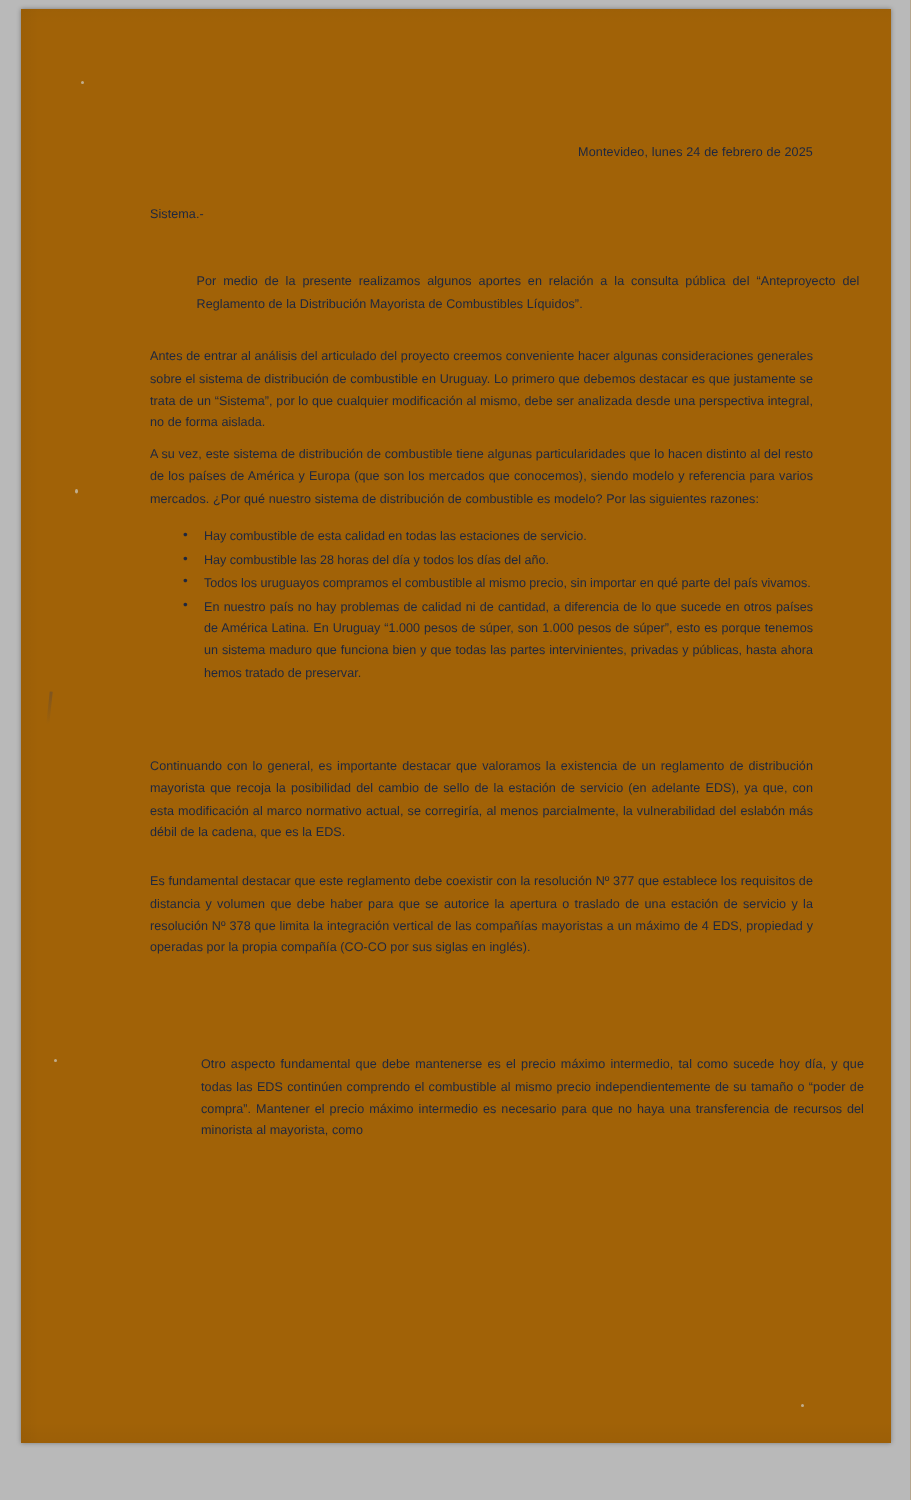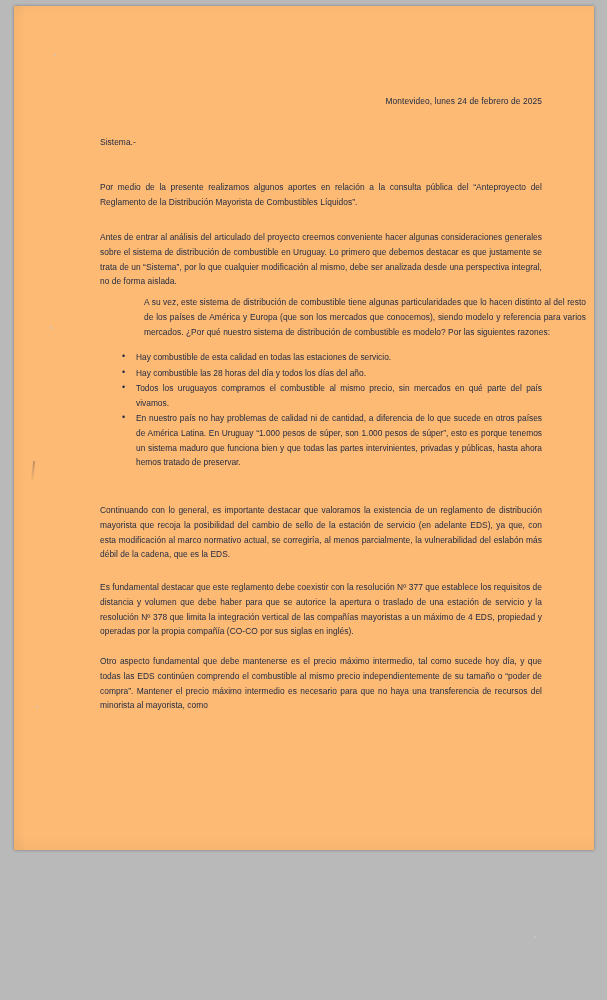--- a/index.html
+++ b/index.html
@@ -11,22 +11,22 @@
     width: 607px;
     height: 1000px;
     overflow: hidden;
     font-family: "Liberation Sans", sans-serif;
   }
   .page {
     position: absolute;
     left: 14px;
     top: 6px;
     width: 580px;
-    height: 844px;
-    background: #fdba74;
+    height: 956px;
+    background: #a16207;
     box-shadow: 0 0 3px rgba(0,0,0,0.35);
   }
   .paper-texture {
     position: absolute;
     inset: 0;
     background:
       linear-gradient(90deg, rgba(0,0,0,0.035) 0px, rgba(0,0,0,0.0) 12px),
       linear-gradient(180deg, rgba(0,0,0,0.02) 0px, rgba(0,0,0,0.0) 10px),
       linear-gradient(0deg, rgba(0,0,0,0.03) 0px, rgba(0,0,0,0.0) 14px);
     pointer-events: none;
@@ -61,23 +61,23 @@
     line-height: 14.6px;
     text-align: justify;
     color: #1d2740;
     letter-spacing: .05px;
   }
   .addressee {
     top: 129px;
     line-height: 15px;
     text-align: left;
   }
-  .p1 { top: 166px; }
+  .p1 { top: 166px; margin-left: 31px; }
   .p2 { top: 216px; }
-  .p3 { top: 281px; margin-left: 44px; }
+  .p3 { top: 281px; }
   .bullets {
     position: absolute;
     left: 86px;
     top: 344px;
     width: 442px;
     margin: 0;
     padding: 0;
     list-style: none;
     font-size: 8.4px;
     line-height: 14.6px;
@@ -92,21 +92,21 @@
   .bullets li::before {
     content: "•";
     position: absolute;
     left: 22px;
     top: -1px;
     font-size: 9px;
     color: #1d2740;
   }
   .p4 { top: 489px; }
   .p5 { top: 566px; }
-  .p6 { top: 640px; }
+  .p6 { top: 688px; margin-left: 34px; }
   .ink-mark {
     position: absolute;
     left: 18px;
     top: 455px;
     width: 2px;
     height: 22px;
     background: linear-gradient(180deg, rgba(60,60,80,.35), rgba(60,60,80,0));
     transform: rotate(6deg);
   }
 </style>
@@ -132,21 +132,21 @@
 
     <p class="block p1">Por medio de la presente realizamos algunos aportes en relación a la consulta pública del “Anteproyecto del Reglamento de la Distribución Mayorista de Combustibles Líquidos”.</p>
 
     <p class="block p2">Antes de entrar al análisis del articulado del proyecto creemos conveniente hacer algunas consideraciones generales sobre el sistema de distribución de combustible en Uruguay. Lo primero que debemos destacar es que justamente se trata de un “Sistema”, por lo que cualquier modificación al mismo, debe ser analizada desde una perspectiva integral, no de forma aislada.</p>
 
     <p class="block p3">A su vez, este sistema de distribución de combustible tiene algunas particularidades que lo hacen distinto al del resto de los países de América y Europa (que son los mercados que conocemos), siendo modelo y referencia para varios mercados. ¿Por qué nuestro sistema de distribución de combustible es modelo? Por las siguientes razones:</p>
 
     <ul class="bullets">
       <li>Hay combustible de esta calidad en todas las estaciones de servicio.</li>
       <li>Hay combustible las 28 horas del día y todos los días del año.</li>
-      <li>Todos los uruguayos compramos el combustible al mismo precio, sin mercados en qué parte del país vivamos.</li>
+      <li>Todos los uruguayos compramos el combustible al mismo precio, sin importar en qué parte del país vivamos.</li>
       <li>En nuestro país no hay problemas de calidad ni de cantidad, a diferencia de lo que sucede en otros países de América Latina. En Uruguay “1.000 pesos de súper, son 1.000 pesos de súper”, esto es porque tenemos un sistema maduro que funciona bien y que todas las partes intervinientes, privadas y públicas, hasta ahora hemos tratado de preservar.</li>
     </ul>
 
     <p class="block p4">Continuando con lo general, es importante destacar que valoramos la existencia de un reglamento de distribución mayorista que recoja la posibilidad del cambio de sello de la estación de servicio (en adelante EDS), ya que, con esta modificación al marco normativo actual, se corregiría, al menos parcialmente, la vulnerabilidad del eslabón más débil de la cadena, que es la EDS.</p>
 
     <p class="block p5">Es fundamental destacar que este reglamento debe coexistir con la resolución Nº 377 que establece los requisitos de distancia y volumen que debe haber para que se autorice la apertura o traslado de una estación de servicio y la resolución Nº 378 que limita la integración vertical de las compañías mayoristas a un máximo de 4 EDS, propiedad y operadas por la propia compañía (CO-CO por sus siglas en inglés).</p>
 
     <p class="block p6">Otro aspecto fundamental que debe mantenerse es el precio máximo intermedio, tal como sucede hoy día, y que todas las EDS continúen comprendo el combustible al mismo precio independientemente de su tamaño o “poder de compra”. Mantener el precio máximo intermedio es necesario para que no haya una transferencia de recursos del minorista al mayorista, como</p>
 
   </div>

